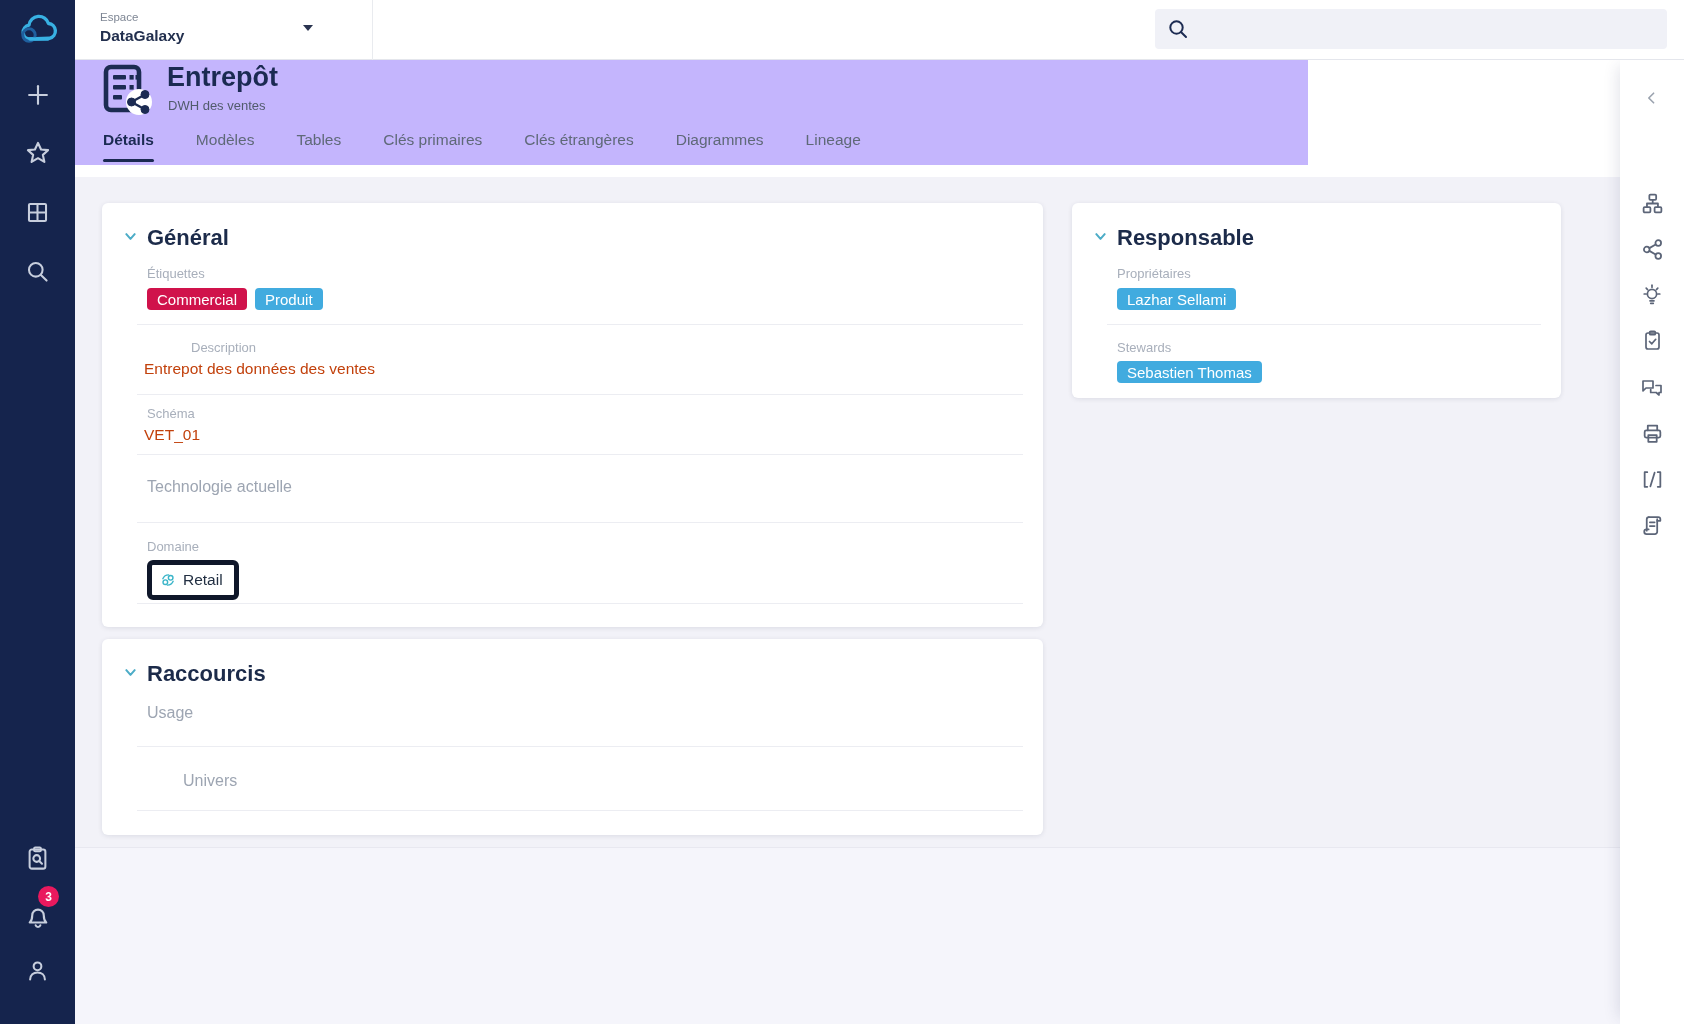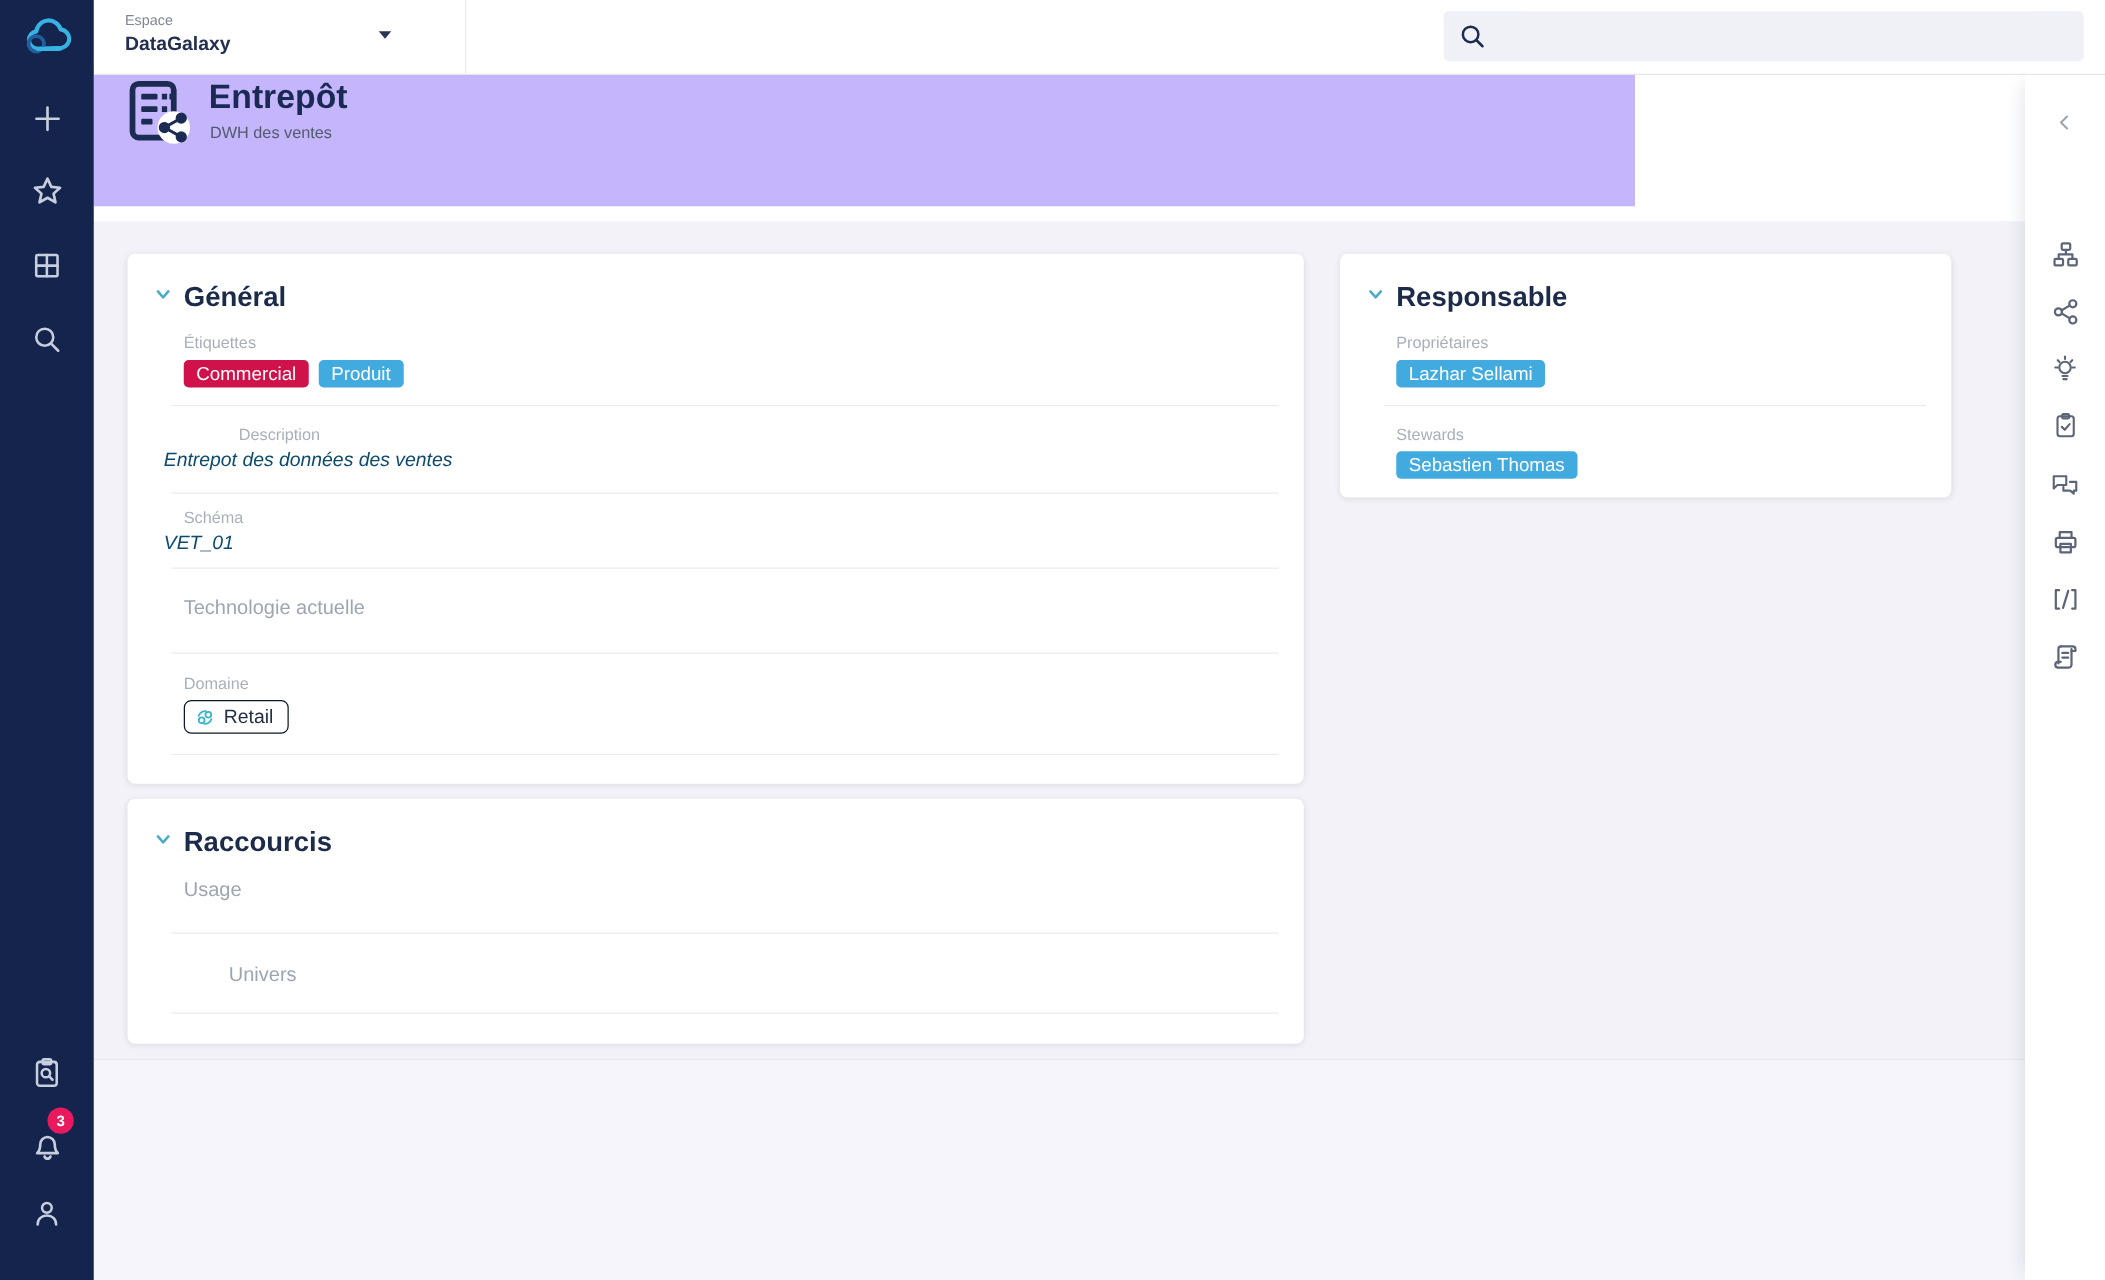--- a/index.html
+++ b/index.html
@@ -49,32 +49,32 @@
   .card { position:absolute; background:#fff; border-radius:6px; box-shadow:0 1px 5px rgba(20,30,60,0.10); }
   .card-general    { left:102px; top:203px;  width:941px; height:424px; }
   .card-responsable{ left:1072px; top:203px; width:489px; height:195px; }
   .card-raccourcis { left:102px; top:639px;  width:941px; height:196px; }
 
   .section-head { position:absolute; left:22px; top:22px; display:flex; align-items:center; gap:10px; cursor:pointer; }
   .section-chevron svg { stroke:#4cacc7; fill:none; stroke-width:2.2; stroke-linecap:round; stroke-linejoin:round; }
   .section-title { font-size:22px; font-weight:700; color:#1c2b4a; }
 
   .f-label { position:absolute; left:45px; font-size:13px; color:#a8afbb; }
-  .f-value { position:absolute; left:29px; font-size:15.5px; color:#0c4a6e;font-style:italic; }
+  .f-value { position:absolute; left:42px; font-size:15.5px; color:#c2410c; }
   .f-empty { position:absolute; left:45px; font-size:16px; color:#9da5b2; }
   .f-div { position:absolute; left:35px; right:20px; height:1px; background:#ecedf2; }
 
   .tag { display:inline-flex; align-items:center; height:22px; padding:0 10px; border-radius:4px;
     color:#fff; font-size:15px; cursor:pointer; }
   .tag-red { background:#d0124b; }
   .tag-blue { background:#41abdf; }
   .tag-row { position:absolute; left:45px; display:flex; gap:8px; }
 
   .domain-chip { position:absolute; left:45px; display:inline-flex; align-items:center; gap:7px;
-    height:27px; padding:0 11px 0 8px; border:1px solid #0f172a; border-radius:6px; background:#fff;
+    height:40px; padding:0 11px 0 8px; border:5px solid #0f172a; border-radius:6px; background:#fff;
     font-size:15.5px; color:#222f42; cursor:pointer; }
 
   
   .right-panel { position:absolute; left:1620px; top:60px; width:64px; height:964px; background:#fff;
     box-shadow:-8px 0 14px -6px rgba(40,50,90,0.13); z-index:10; }
   .rp-icon { position:absolute; left:0; width:64px; height:36px; display:flex; align-items:center;
     justify-content:center; cursor:pointer; }
   .rp-icon svg { stroke:#5c6578; fill:none; stroke-width:1.7; stroke-linecap:round; stroke-linejoin:round; }
   .rp-collapse svg { stroke:#9aa2ae; stroke-width:2; }
 </style>
@@ -171,20 +171,29 @@
         <circle cx="29.5" cy="40" r="4"></circle>
           <circle cx="43" cy="32.5" r="4"></circle>
           <circle cx="43" cy="47.5" r="4"></circle>
         <line x1="29.5" y1="40" x2="43" y2="32.5" stroke-width="2.4"></line>
         <line x1="29.5" y1="40" x2="43" y2="47.5" stroke-width="2.4"></line>
       </g>
     </svg>
   </div>
   <div class="entity-title">Entrepôt</div>
   <div class="entity-subtitle">DWH des ventes</div>
+  <div class="tabs">
+    <div class="tab active">Détails</div>
+    <div class="tab">Modèles</div>
+    <div class="tab">Tables</div>
+    <div class="tab">Clés primaires</div>
+    <div class="tab">Clés étrangères</div>
+    <div class="tab">Diagrammes</div>
+    <div class="tab">Lineage</div>
+  </div>
 </div>
 
 <div class="content-bg"></div>
 <div class="content-bg-lower"></div>
 
 <div class="card card-general">
   <div class="section-head">
     <span class="section-chevron">
       <svg width="13" height="13" viewBox="0 0 14 14">
           <polyline points="2.5,4.5 7,9.5 11.5,4.5"></polyline>

